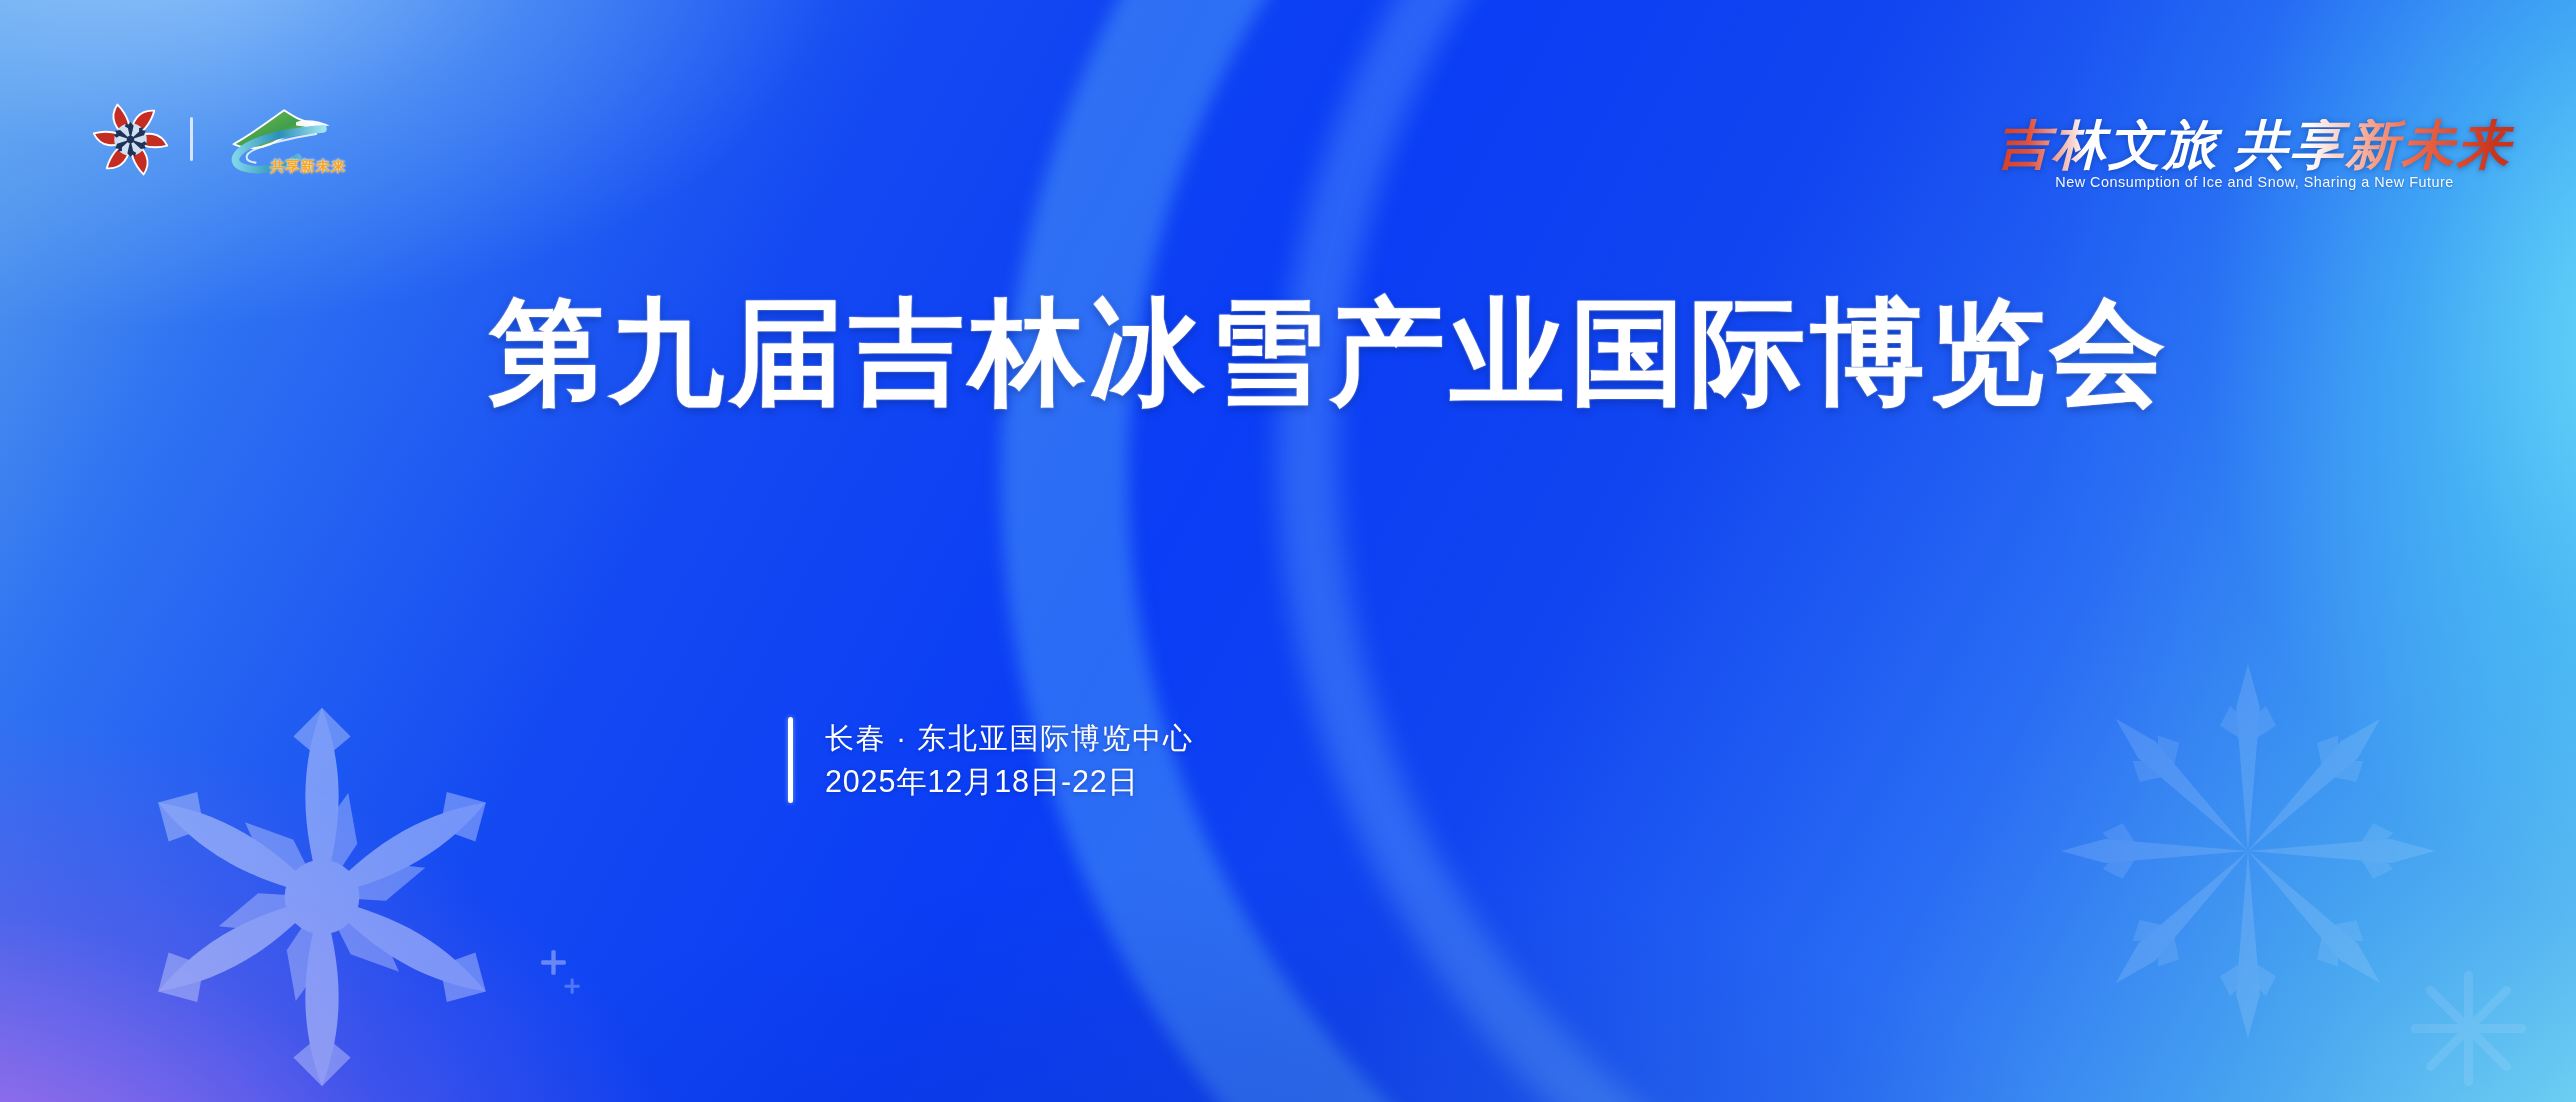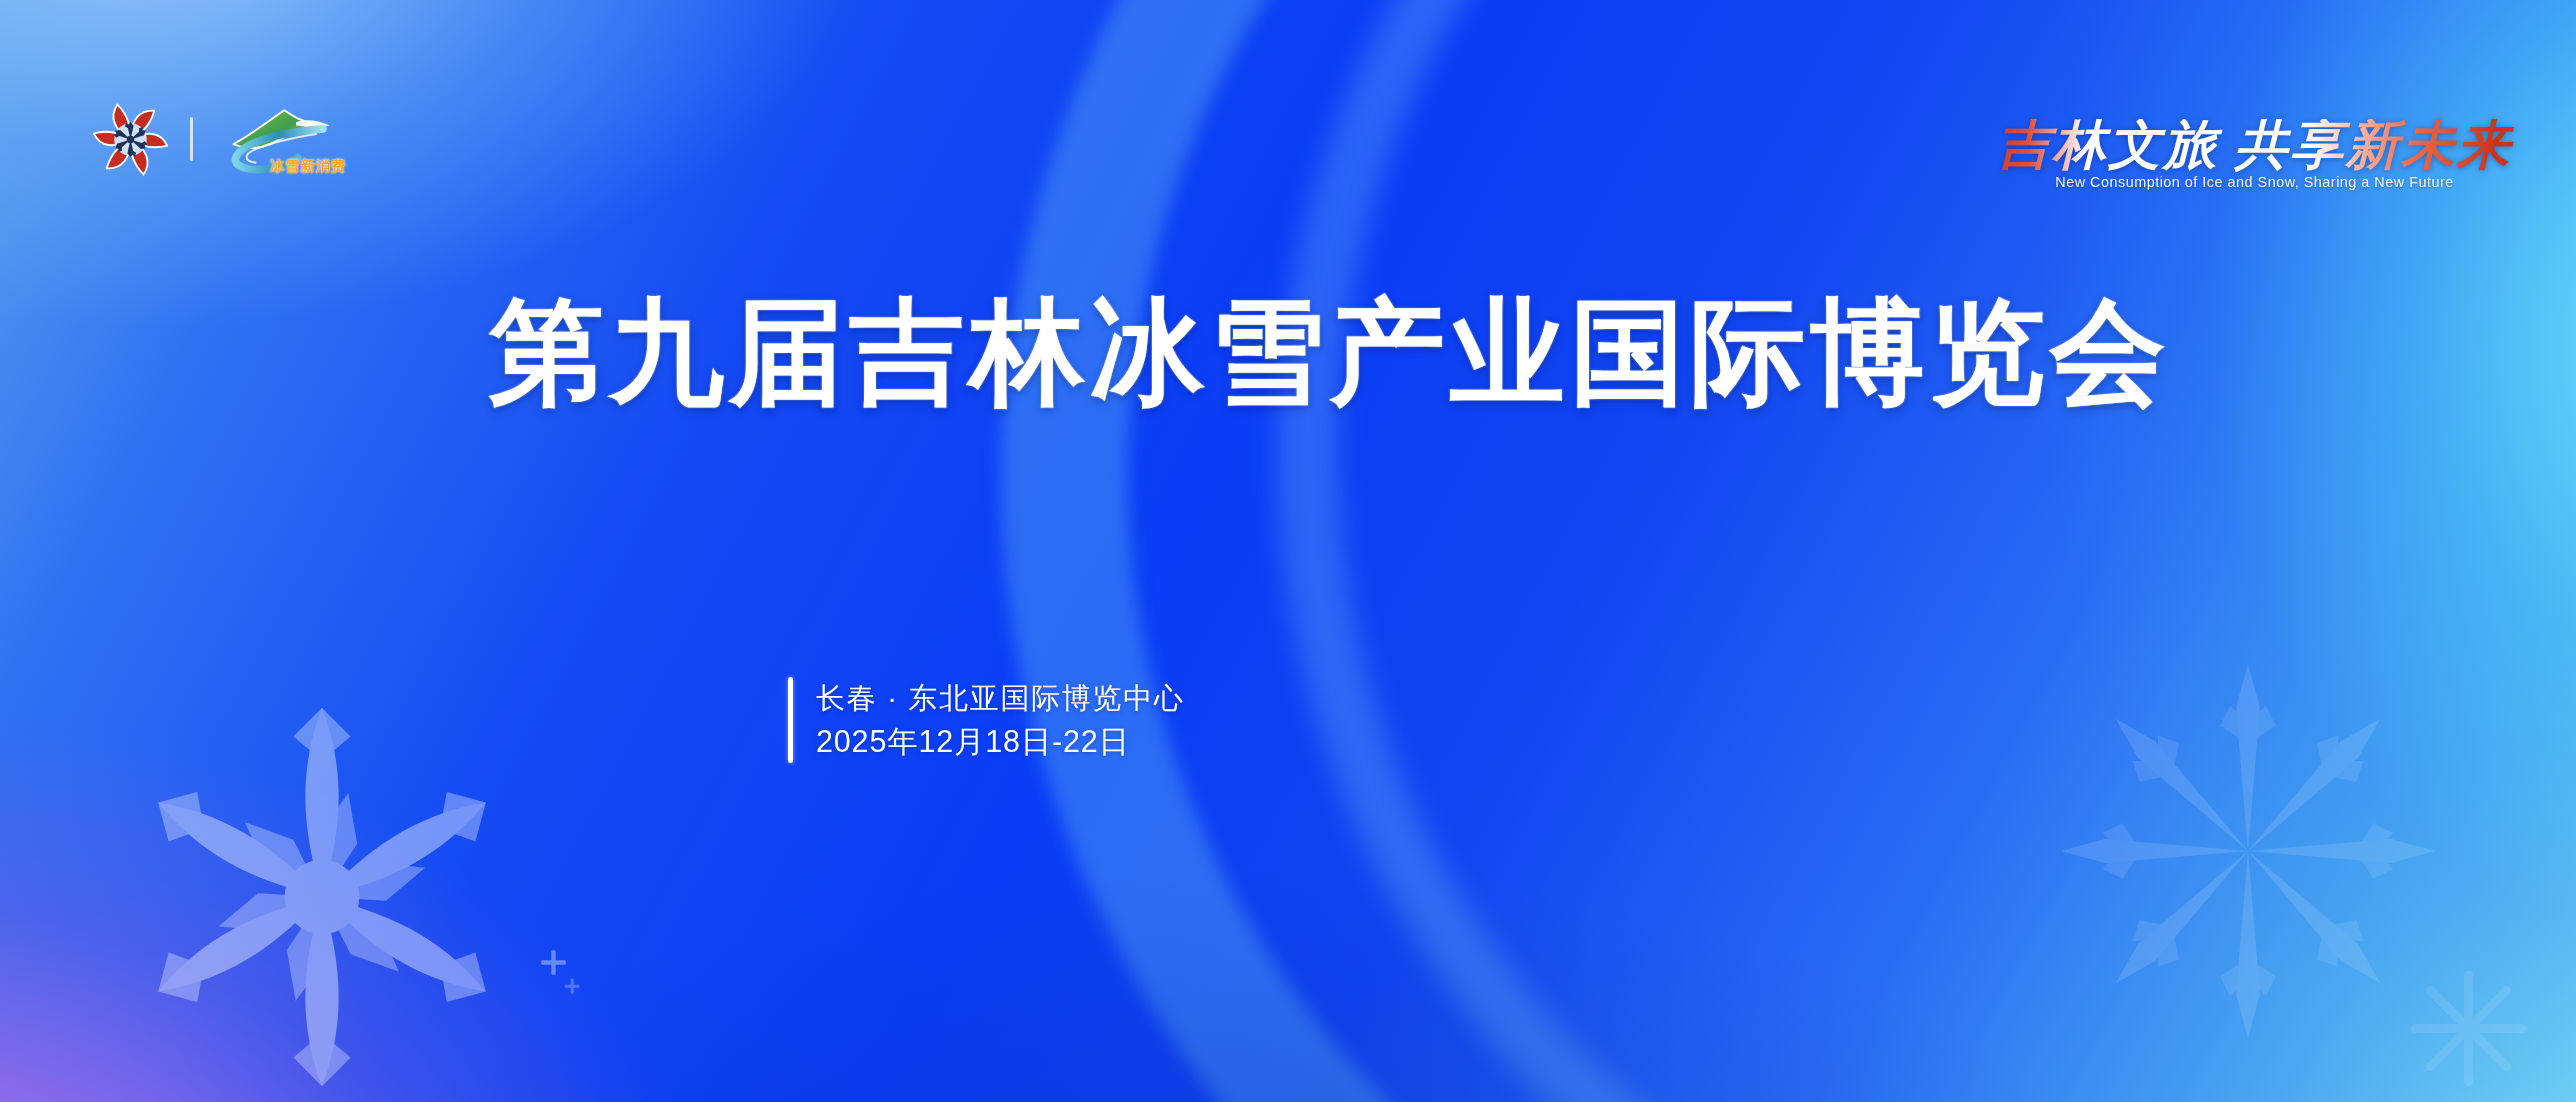--- a/index.html
+++ b/index.html
@@ -225,21 +225,22 @@
     position: absolute;
     left: 788px;
     top: 677px;
     display: flex;
     align-items: stretch;
     gap: 68px;
   }
   .info-col {
     display: flex;
     align-items: stretch;
-    gap: 23px;
+    gap: 32px;
+    margin-top: 40px;
   }
   .info-bar {
     width: 5.1px;
     background: #ffffff;
     border-radius: 2.5px;
     flex: 0 0 auto;
     box-shadow: 0 0 5.1px rgba(180,220,255,0.6);
   }
   .info-text {
     display: flex;
@@ -407,21 +408,21 @@
 
         <path d="M22 52 C 44 40, 62 26, 82 12 C 94 20, 104 26, 118 28
                  C 100 34, 84 42, 66 52 C 52 58, 36 58, 22 52 Z" fill="url(#gJ1)" stroke="#ffffff" stroke-width="2.2" stroke-linejoin="round"></path>
 
         <path d="M96 26 C 108 22, 122 24, 136 30 C 124 32, 110 32, 96 30 Z" fill="#ffffff" opacity="0.95"></path>
 
         <path d="M128 34 C 104 36, 72 40, 48 50 C 24 60, 16 74, 34 80
                  C 52 86, 82 80, 98 68" fill="none" stroke="url(#gJ2)" stroke-width="9" stroke-linecap="round"></path>
         <path d="M120 40 C 96 44, 66 50, 48 58 C 34 64, 34 72, 48 74" fill="none" stroke="#ffffff" stroke-width="2.4" stroke-linecap="round" opacity="0.8"></path>
       </svg>
-      <div id="logo-jilin-text">冰雪新消费</div>
+      <div id="logo-jilin-text">共享新未来</div>
     </div>
   </div>
 
   <div id="slogan-block">
     <div id="slogan-main">吉林文旅 共享新未来</div>
     <div id="slogan-sub">New Consumption of Ice and Snow, Sharing a New Future</div>
   </div>
 
   <div id="title-cn">第九届吉林冰雪产业国际博览会</div>
 

